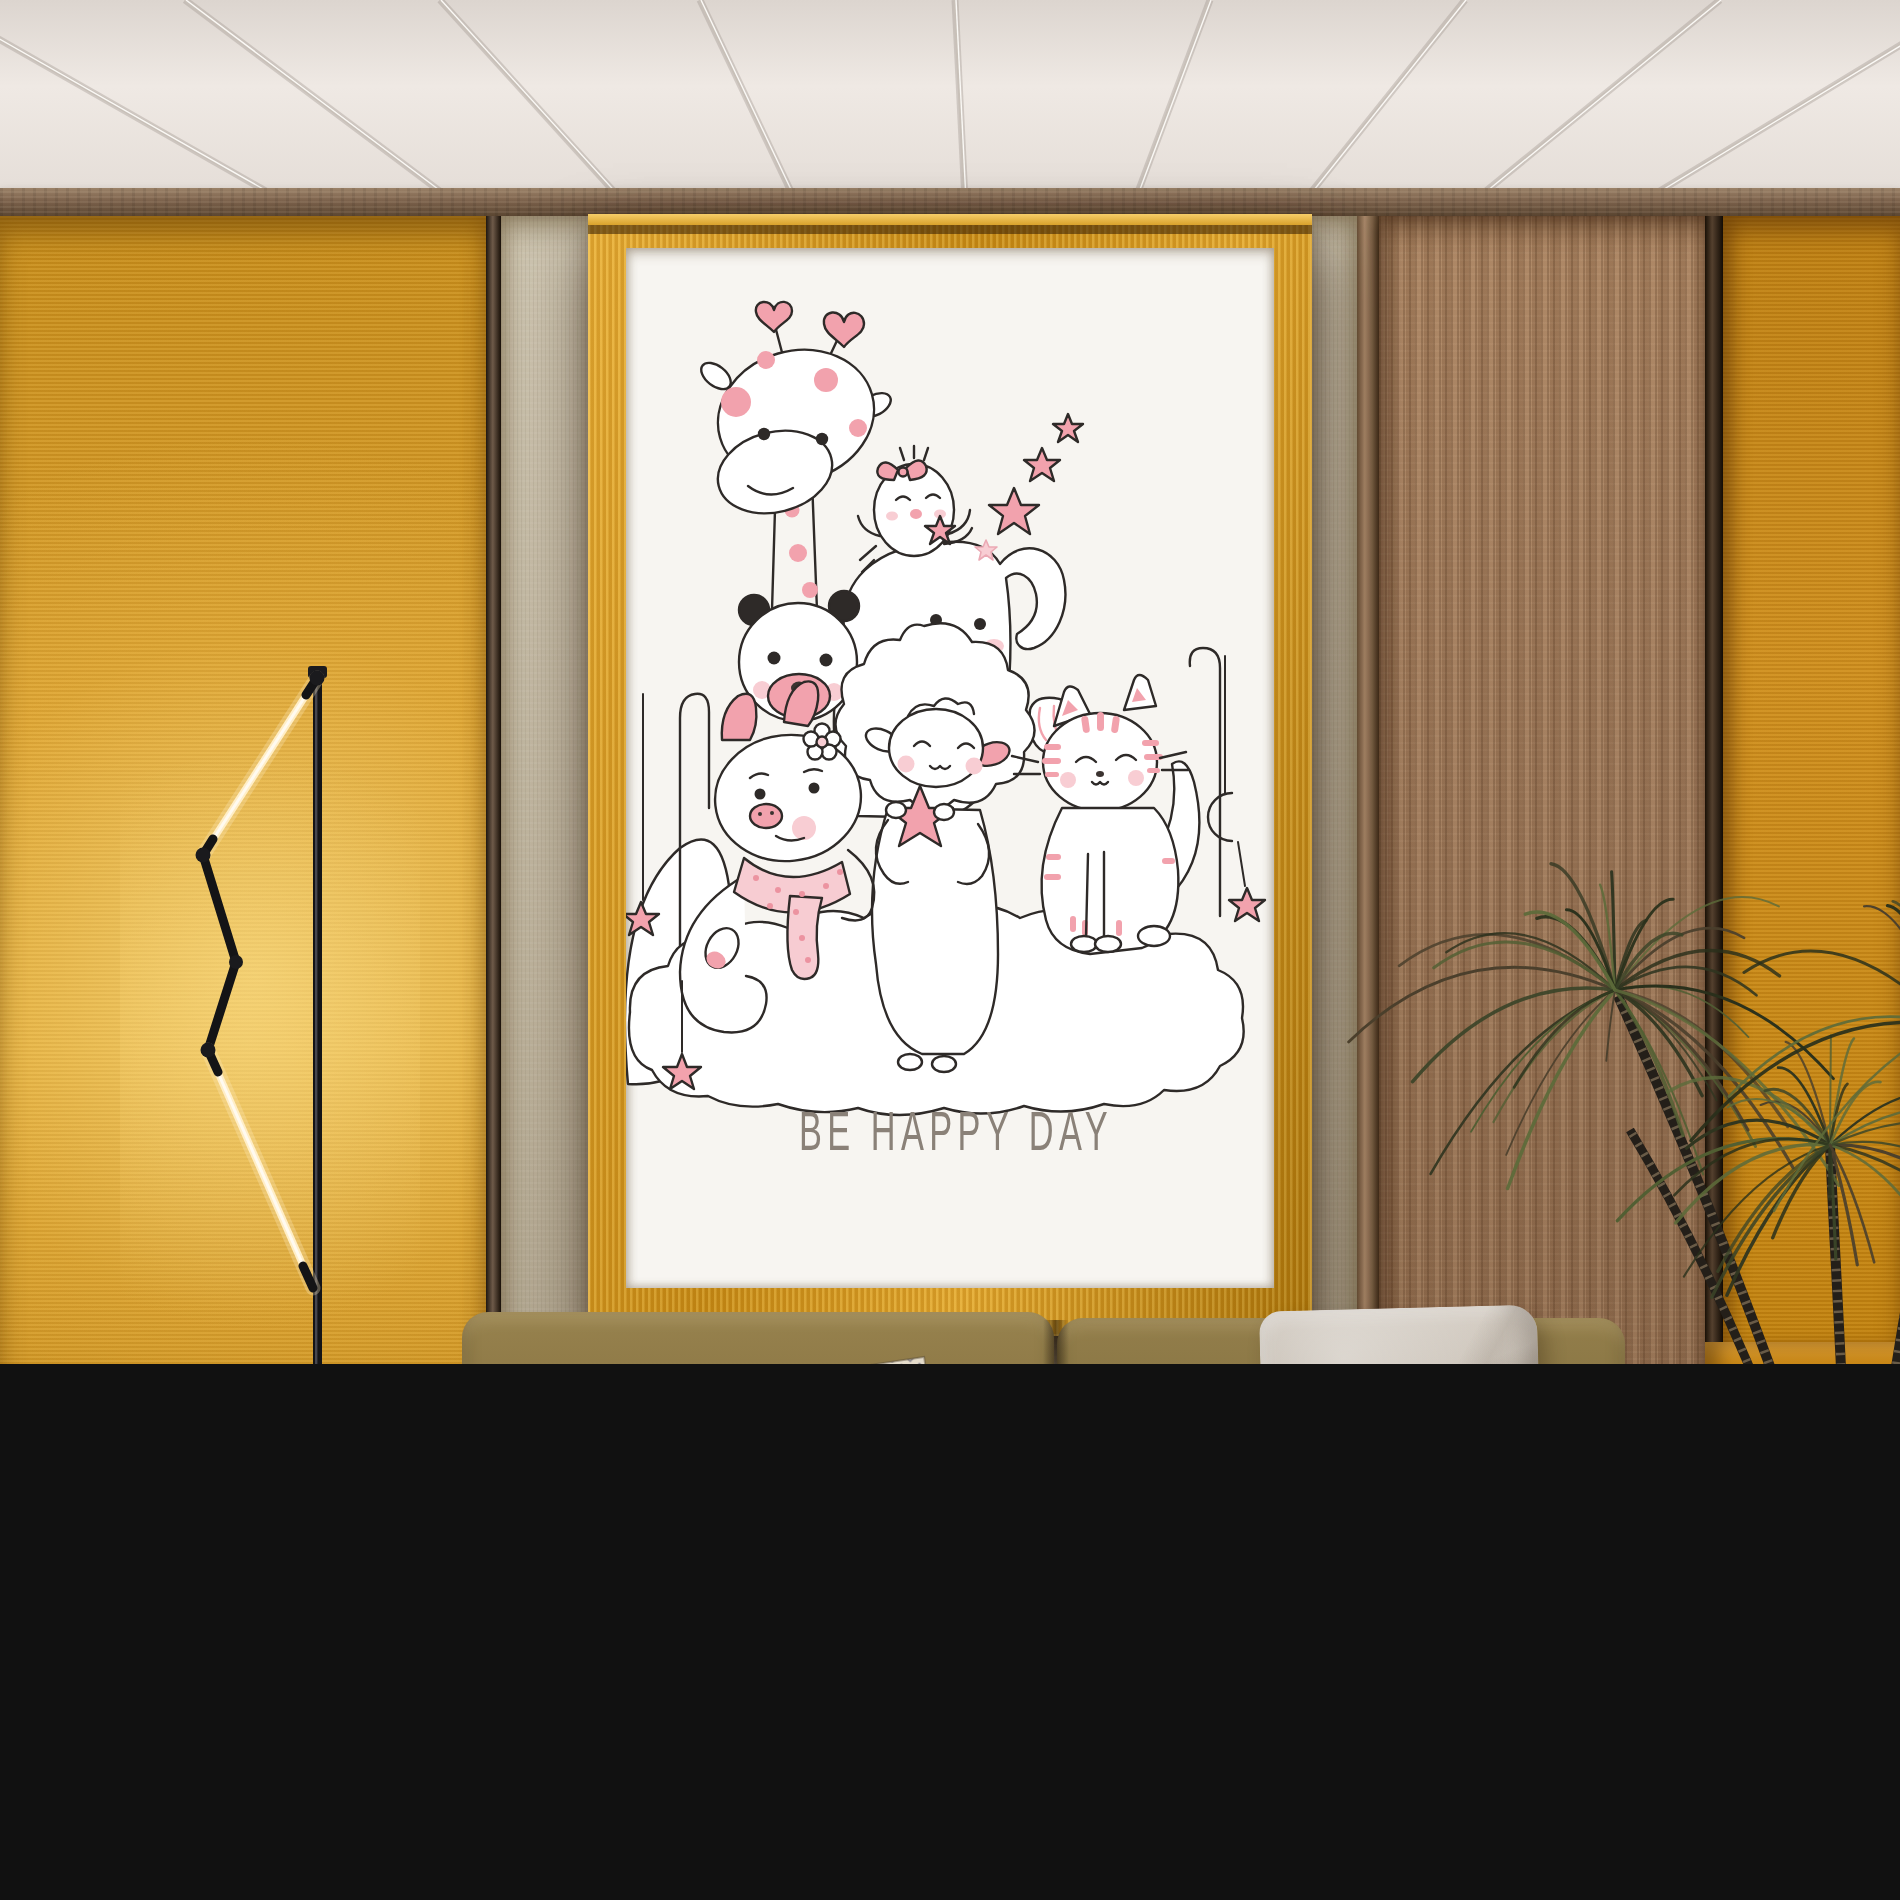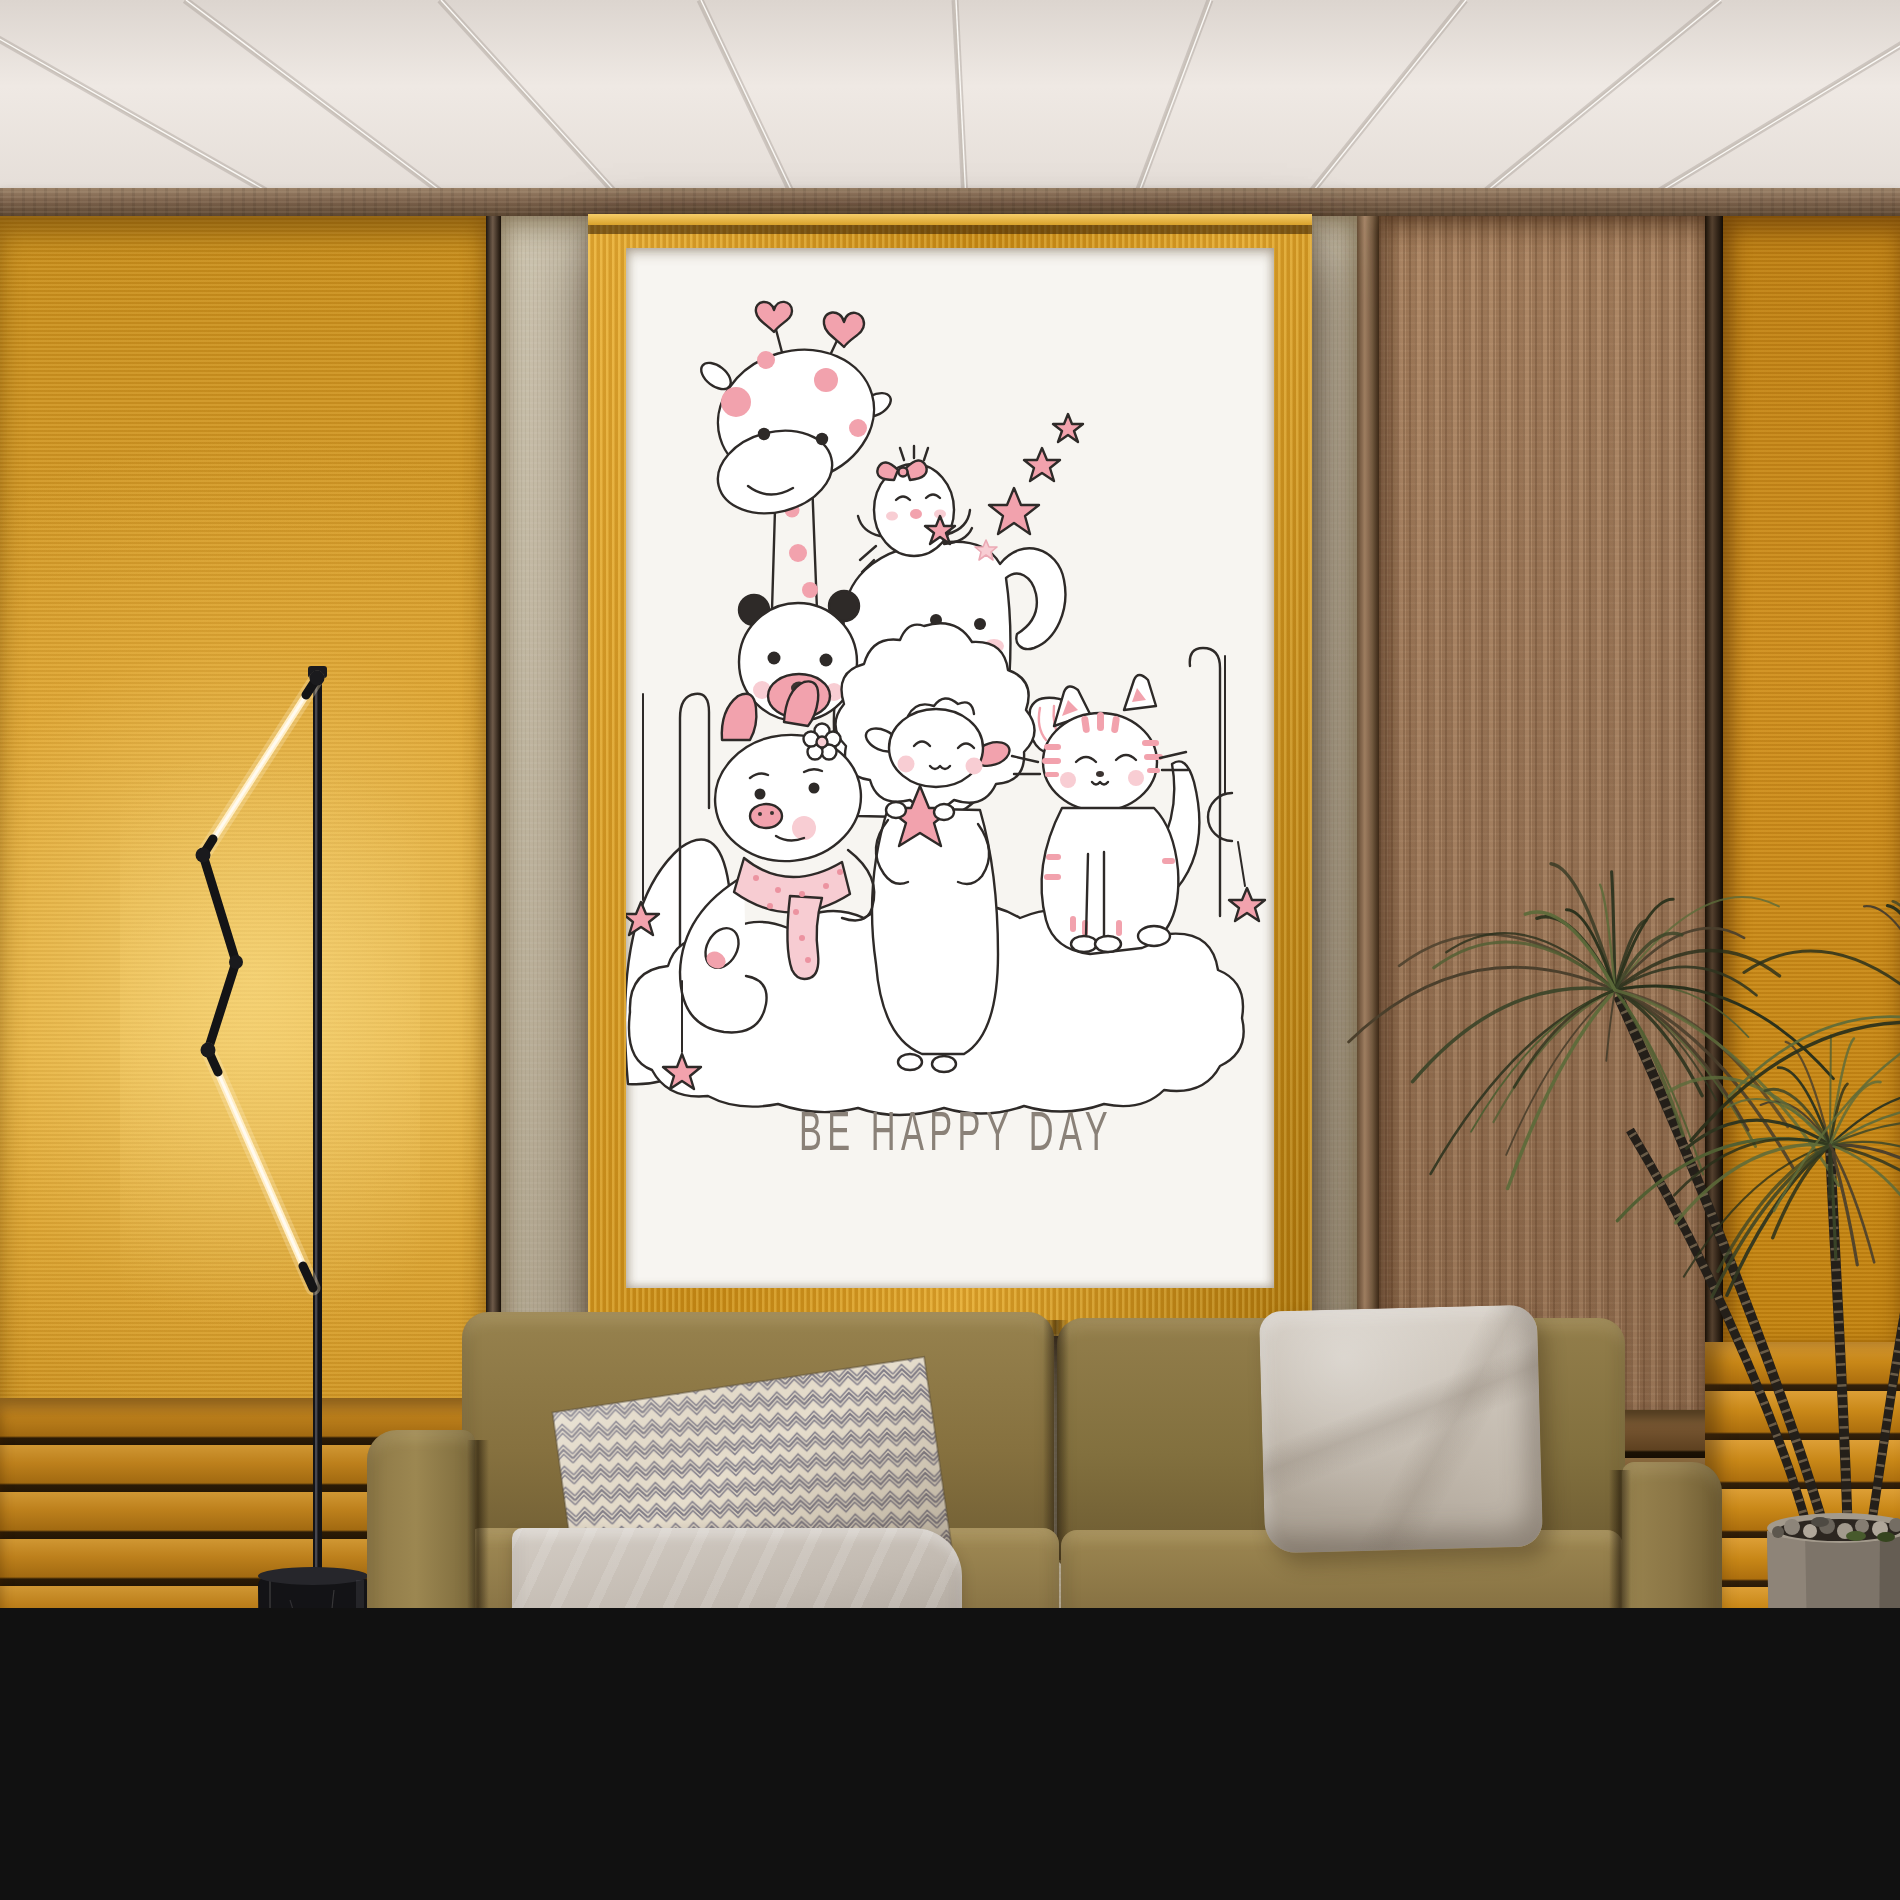--- a/index.html
+++ b/index.html
@@ -1,16 +1,16 @@
 <!DOCTYPE html>
 <html><head>
 <meta charset="utf-8">
 <style>
   html,body{margin:0;padding:0;background:#111;}
-  .scene{position:relative;width:1900px;height:1608px;overflow:hidden;
+  .scene{position:relative;width:1900px;height:1364px;overflow:hidden;
          background:#4d7c0f;font-family:"Liberation Sans",sans-serif;}
   .scene *{position:absolute;}
 
   
   .ceiling{left:0;top:0;width:1900px;height:192px;
     background:linear-gradient(180deg,#dcd5cf,#efe9e4 45%,#e5deD8);}
   .ceiling svg{left:0;top:0;}
   .beam{left:0;top:188px;width:1900px;height:30px;
     background:repeating-linear-gradient(0deg,rgba(255,235,210,.08) 0 2px,transparent 2px 5px),
                repeating-linear-gradient(90deg,rgba(0,0,0,.07) 0 3px,transparent 3px 11px),

